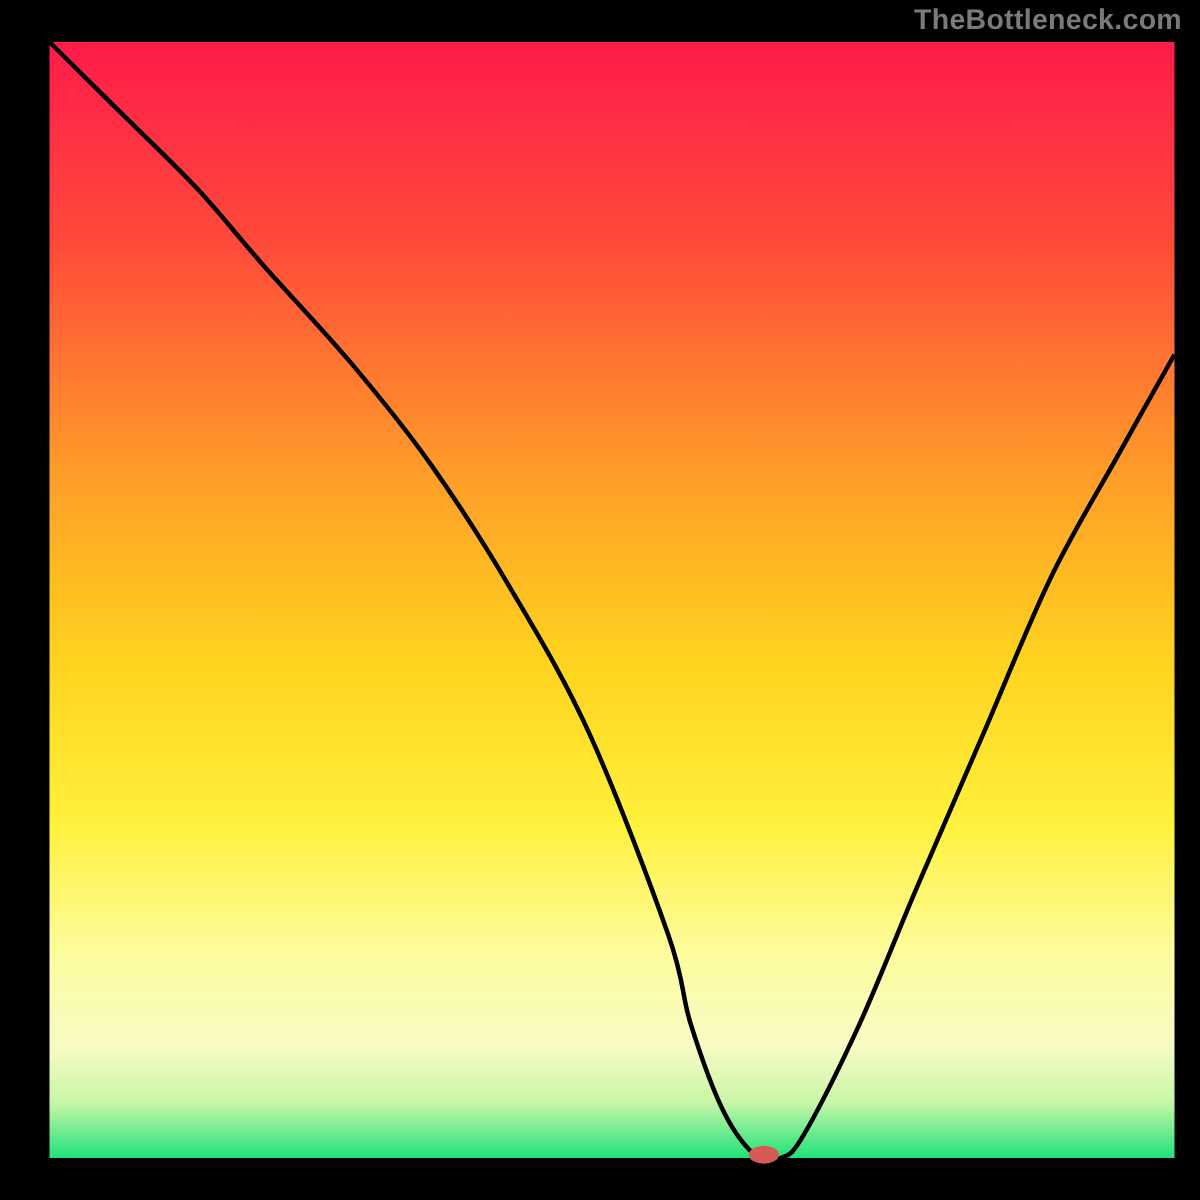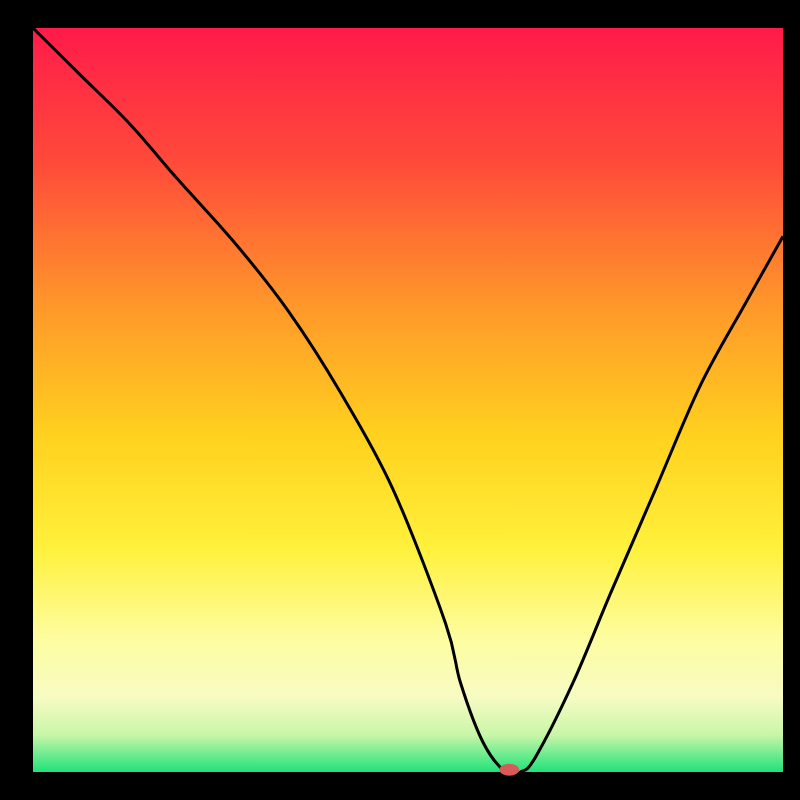--- a/index.html
+++ b/index.html
@@ -30,20 +30,21 @@
   svg.plot {
     position: absolute;
     top: 0;
     left: 0;
   }
 </style>
 </head>
 <body>
 
 <div class="frame">
+  <div class="watermark">TheBottleneck.com</div>
 
   <svg class="plot" width="800" height="800" viewBox="0 0 800 800">
     <defs>
       <linearGradient id="bg-grad" x1="0" y1="0" x2="0" y2="1">
           <stop offset="0%" stop-color="#ff1b4a"></stop>
           <stop offset="18%" stop-color="#ff4a3a"></stop>
           <stop offset="38%" stop-color="#ff9a2a"></stop>
           <stop offset="55.00000000000001%" stop-color="#ffd21e"></stop>
           <stop offset="70%" stop-color="#fff13c"></stop>
           <stop offset="82%" stop-color="#fdfda0"></stop>

